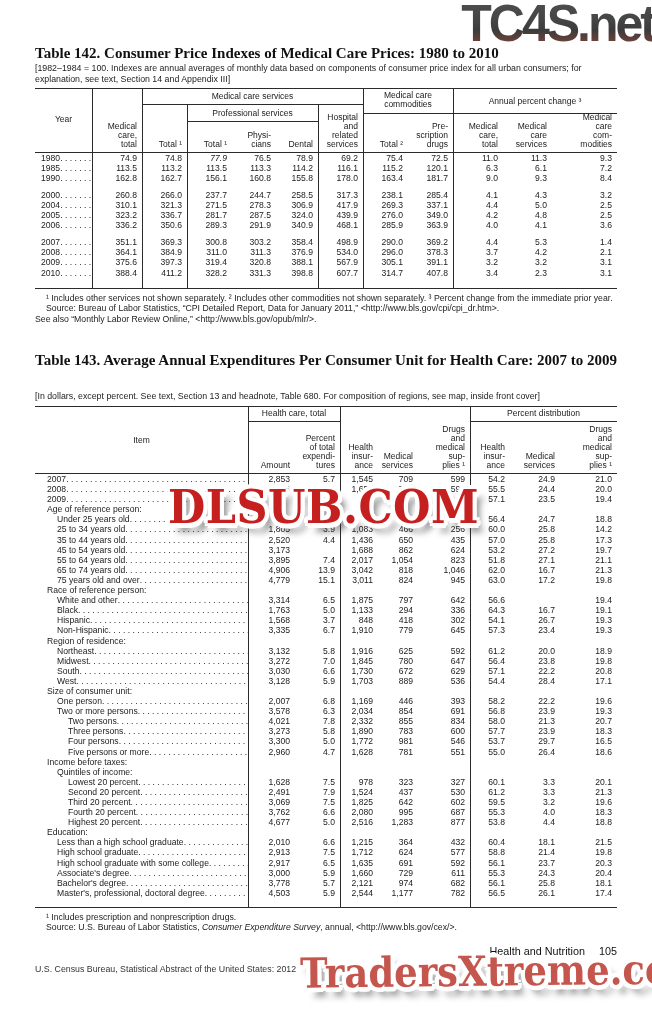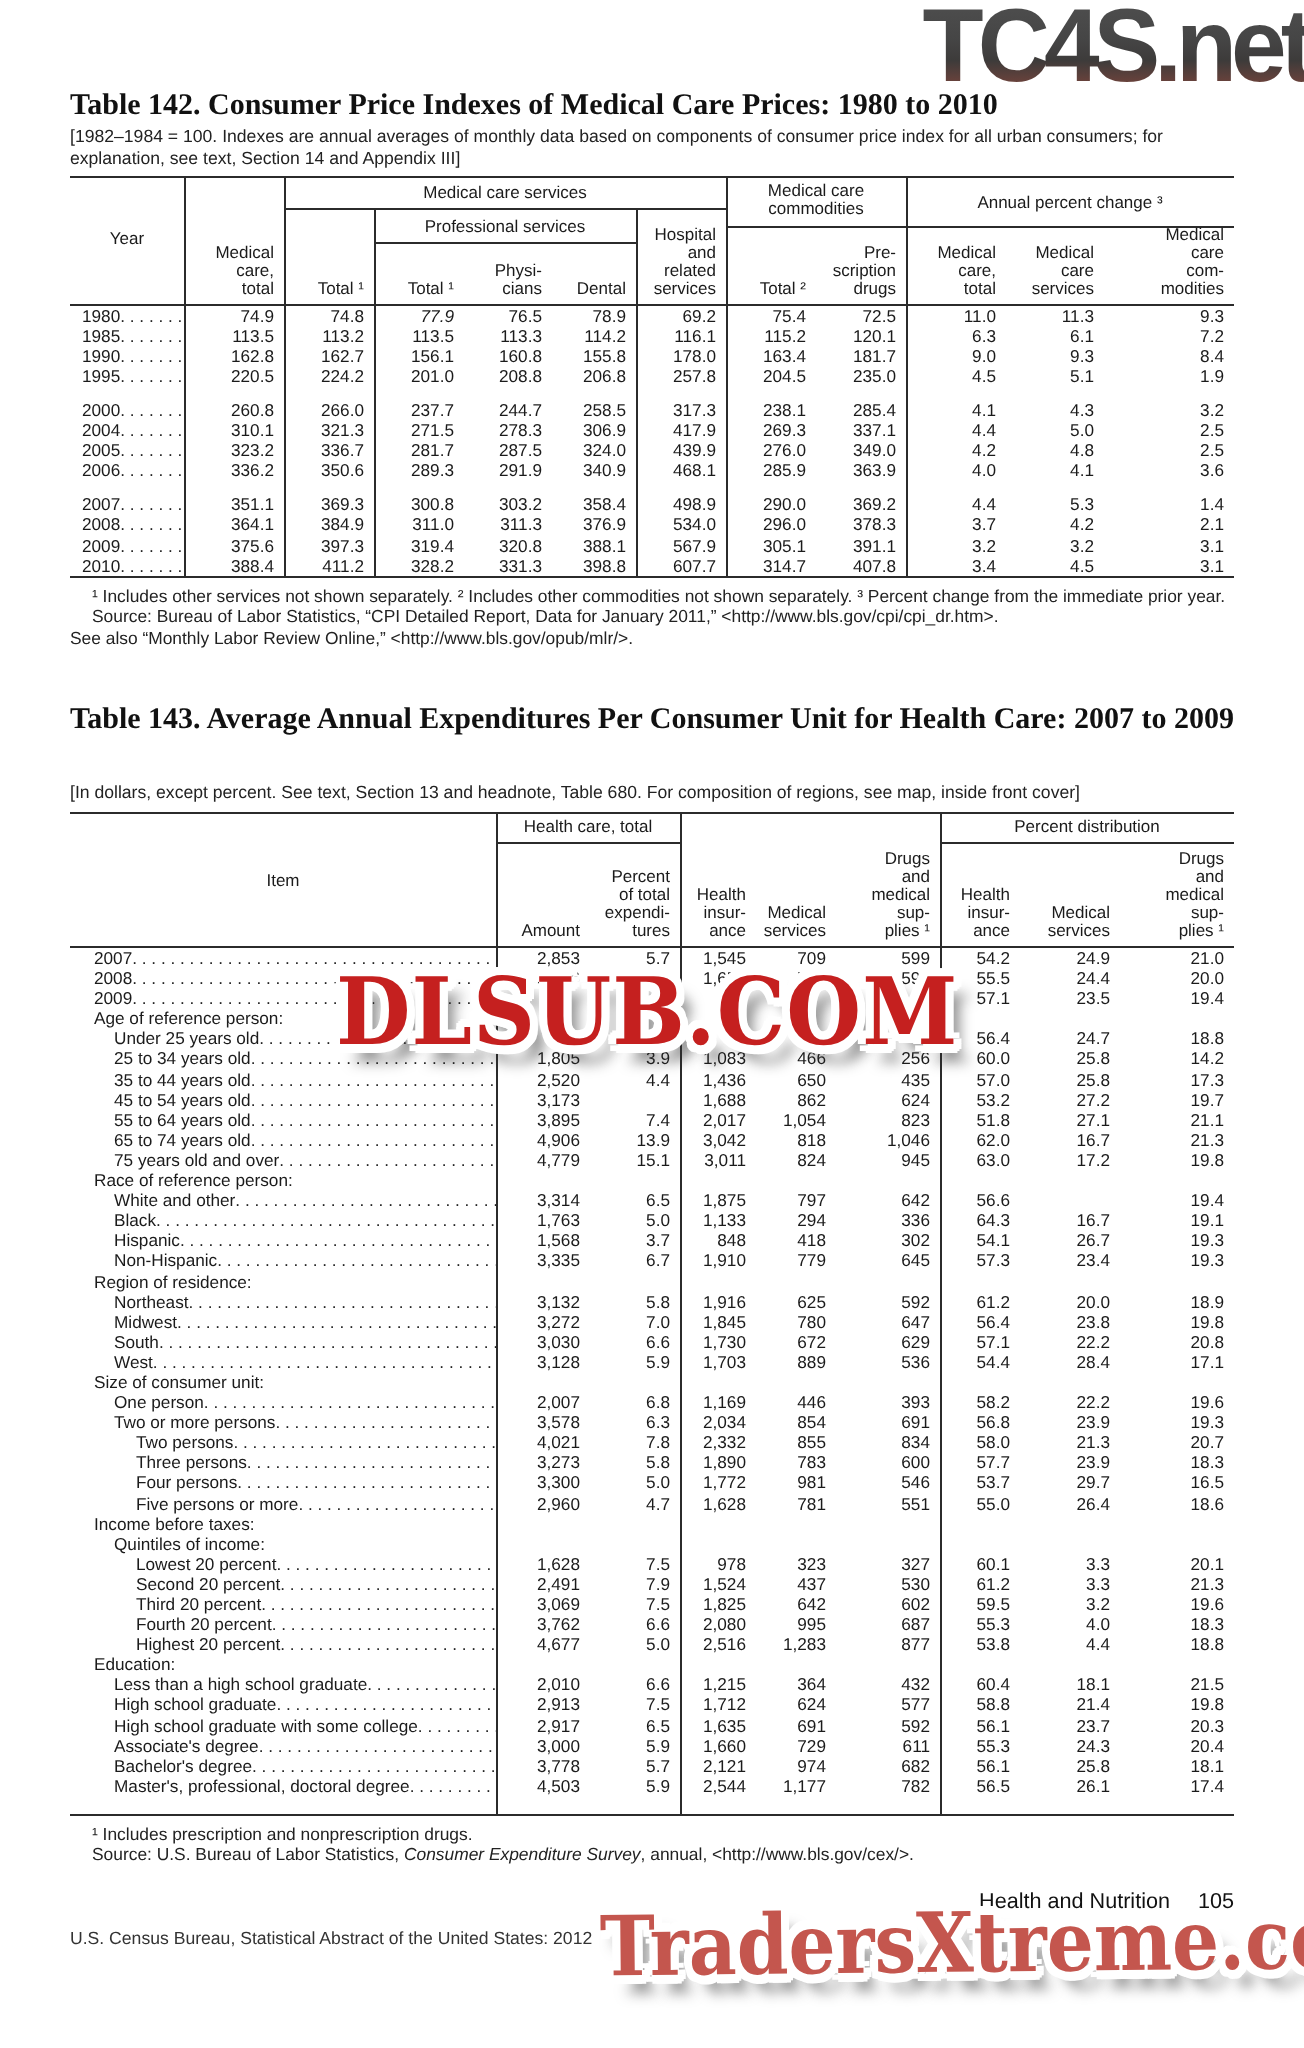--- a/index.html
+++ b/index.html
@@ -159,37 +159,20 @@
           <div class="c num" style="width: 45px;">156.1</div>
           <div class="c num" style="width: 44px;">160.8</div>
           <div class="c num" style="width: 42px;">155.8</div>
           <div class="c num" style="width: 45px;">178.0</div>
           <div class="c num" style="width: 45px;">163.4</div>
           <div class="c num" style="width: 45px;">181.7</div>
           <div class="c num" style="width: 50px;">9.0</div>
           <div class="c num" style="width: 49px;">9.3</div>
           <div class="c num" style="width: 65px;">8.4</div>
         </div>
-        <div class="trow">
-          <div class="c lblc ind0" style="width: 57px;">
-            <span class="lt">1995</span>
-            <span class="dots"></span>
-          </div>
-          <div class="c num" style="width: 50px;">220.5</div>
-          <div class="c num" style="width: 45px;">224.2</div>
-          <div class="c num" style="width: 45px;">201.0</div>
-          <div class="c num" style="width: 44px;">208.8</div>
-          <div class="c num" style="width: 42px;">206.8</div>
-          <div class="c num" style="width: 45px;">257.8</div>
-          <div class="c num" style="width: 45px;">204.5</div>
-          <div class="c num" style="width: 45px;">235.0</div>
-          <div class="c num" style="width: 50px;">4.5</div>
-          <div class="c num" style="width: 49px;">5.1</div>
-          <div class="c num" style="width: 65px;">1.9</div>
-        </div>
         <div class="trow gap">
           <div class="c lblc ind0" style="width: 57px;">
             <span class="lt">2000</span>
             <span class="dots"></span>
           </div>
           <div class="c num" style="width: 50px;">260.8</div>
           <div class="c num" style="width: 45px;">266.0</div>
           <div class="c num" style="width: 45px;">237.7</div>
           <div class="c num" style="width: 44px;">244.7</div>
           <div class="c num" style="width: 42px;">258.5</div>
@@ -309,21 +292,21 @@
           </div>
           <div class="c num" style="width: 50px;">388.4</div>
           <div class="c num" style="width: 45px;">411.2</div>
           <div class="c num" style="width: 45px;">328.2</div>
           <div class="c num" style="width: 44px;">331.3</div>
           <div class="c num" style="width: 42px;">398.8</div>
           <div class="c num" style="width: 45px;">607.7</div>
           <div class="c num" style="width: 45px;">314.7</div>
           <div class="c num" style="width: 45px;">407.8</div>
           <div class="c num" style="width: 50px;">3.4</div>
-          <div class="c num" style="width: 49px;">4.5</div>
+          <div class="c num" style="width: 49px;">2.3</div>
           <div class="c num" style="width: 65px;">3.1</div>
         </div>
       </div>
   </div>
 
   <div class="fnblock" style="top:293px;">
     <p class="fn ind">¹ Includes other services not shown separately. ² Includes other commodities not shown separately. ³ Percent change from the immediate prior year.</p>
     <p class="fn ind">Source: Bureau of Labor Statistics, “CPI Detailed Report, Data for January 2011,” &lt;http://www.bls.gov/cpi/cpi_dr.htm&gt;.</p>
     <p class="fn">See also “Monthly Labor Review Online,” &lt;http://www.bls.gov/opub/mlr/&gt;.</p>
   </div>

